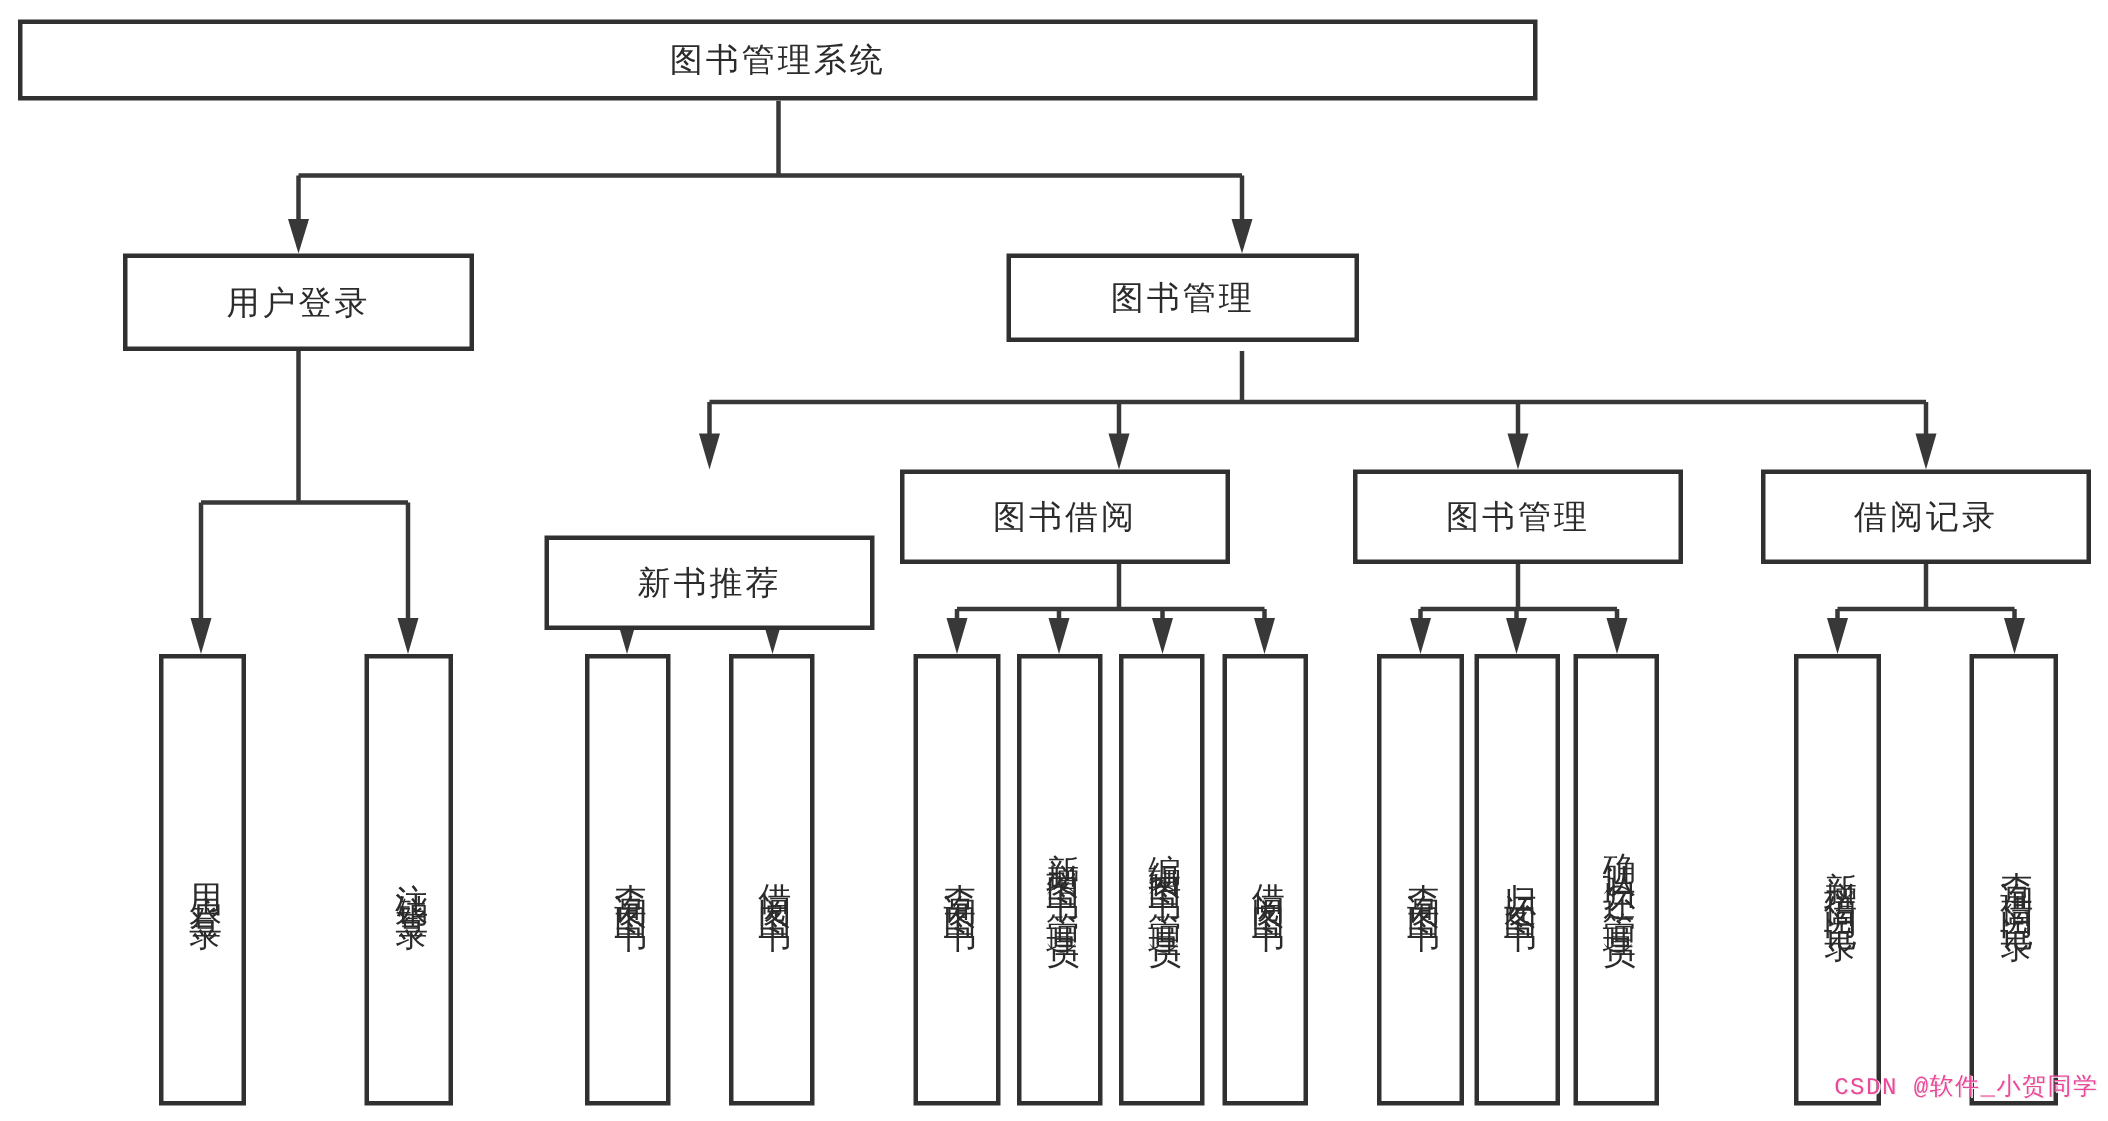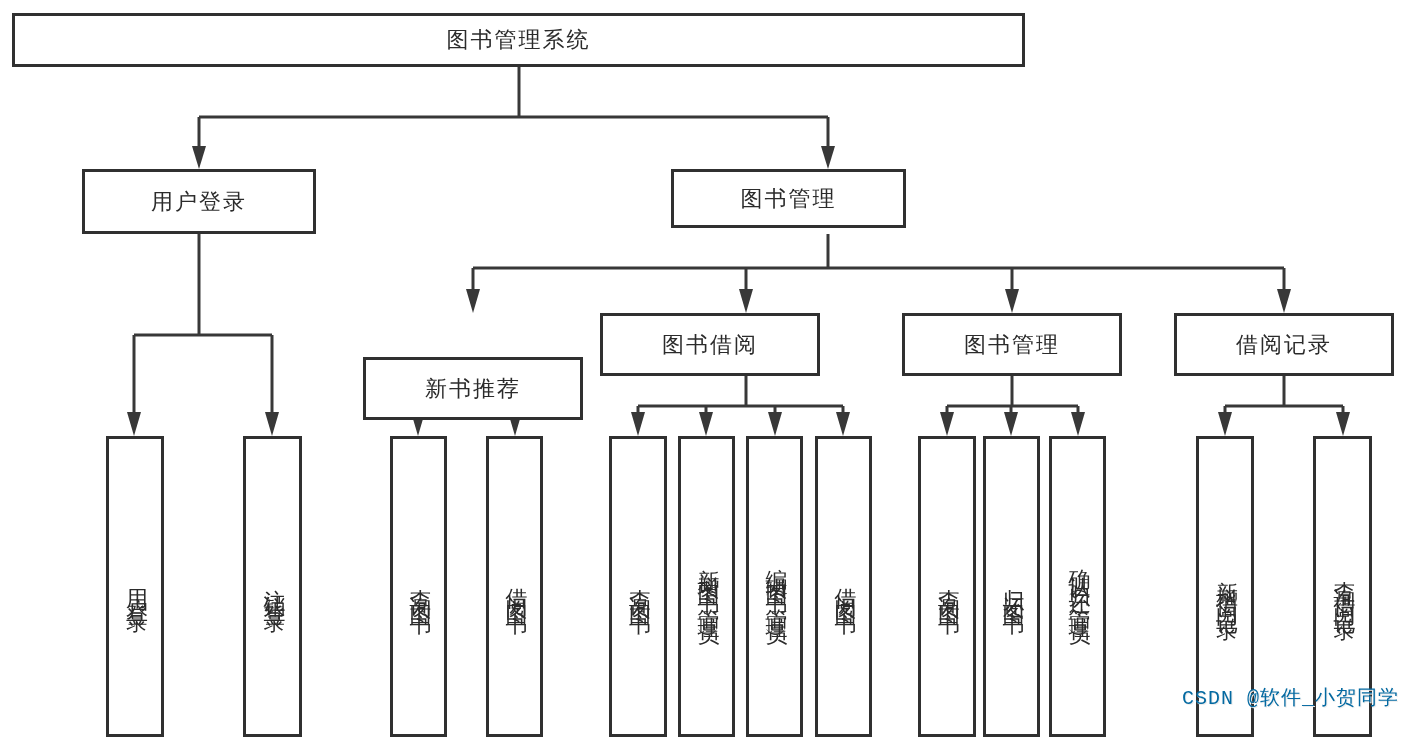--- a/index.html
+++ b/index.html
@@ -63,25 +63,25 @@
     writing-mode: vertical-rl;
     text-orientation: mixed;
     font-size: 22px;
     line-height: 1;
     letter-spacing: 8px;
     white-space: nowrap;
   }
 
   .watermark {
     position: absolute;
-    top: 684px;
+    top: 714px;
     right: 6px;
-    font-size: 20px;
+    font-size: 16px;
     letter-spacing: 1px;
-    color: #0369a1;
+    color: #ec4899;
     text-shadow: 1px 1px 0 #ececec;
     z-index: 3;
     white-space: nowrap;
   }
 </style>
 </head>
 <body>
 
 <div class="canvas">
 

